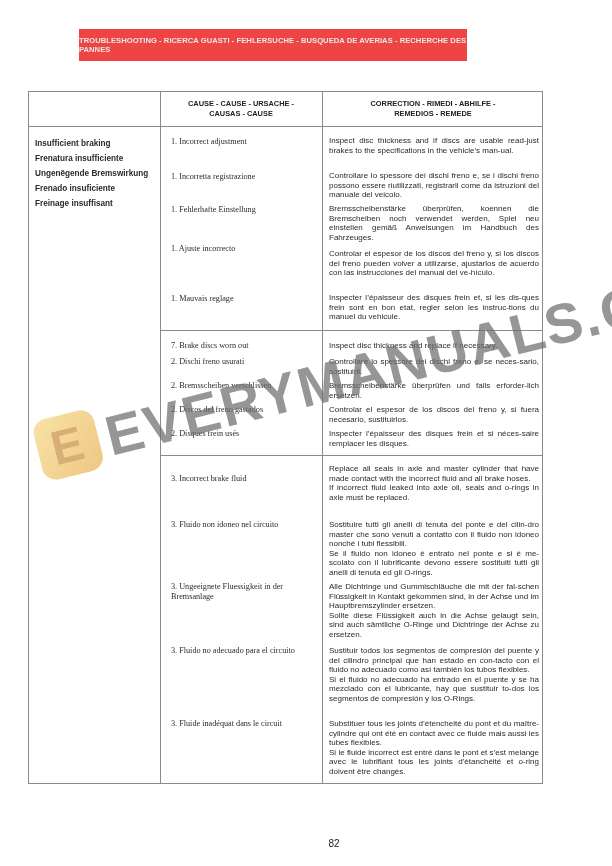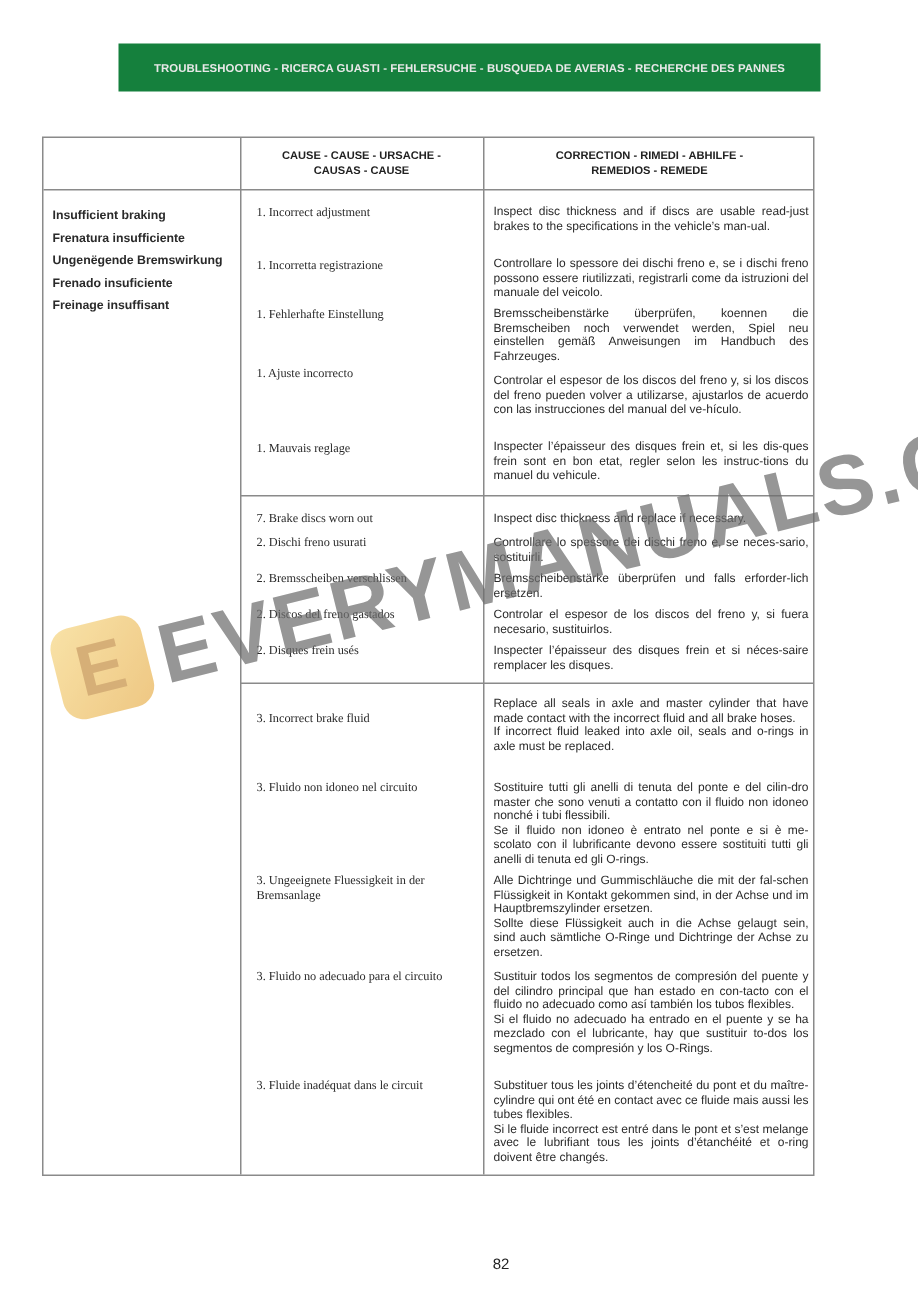--- a/index.html
+++ b/index.html
@@ -1,18 +1,18 @@
 <!DOCTYPE html>
 <html><head>
 <meta charset="utf-8">
 <style>
   html, body { margin:0; padding:0; }
   body { width:612px; height:866px; background:#ffffff; position:relative; overflow:hidden;
          font-family:"Liberation Sans", sans-serif; color:#2a2a2a; }
-  .banner { position:absolute; left:79px; top:29px; width:468px; height:32px; background:#15803d;
+  .banner { position:absolute; left:79px; top:29px; width:388px; height:32px; background:#ef4444;
             color:#e8e8e8; font-size:7.6px; font-weight:bold; display:flex; align-items:center;
             justify-content:center; letter-spacing:0.05px; }
   .tbl { position:absolute; left:28px; top:91px; width:515px; height:693px;
          border:1px solid #8a8a8a; box-sizing:border-box; }
   .vline { position:absolute; top:0; bottom:0; width:1px; background:#8a8a8a; }
   .hline { position:absolute; height:1px; background:#8a8a8a; }
   .hdr { position:absolute; top:0; height:34px; display:flex; align-items:center; justify-content:center;
          text-align:center; font-size:7.4px; font-weight:bold; line-height:10px; color:#222; }
   .prob { position:absolute; left:6px; top:44px; font-size:8.2px; line-height:15px;font-weight:bold; }
   .cause { position:absolute; left:142px; font-size:8.2px; line-height:10px; width:160px;font-family:Liberation Serif, serif; }

